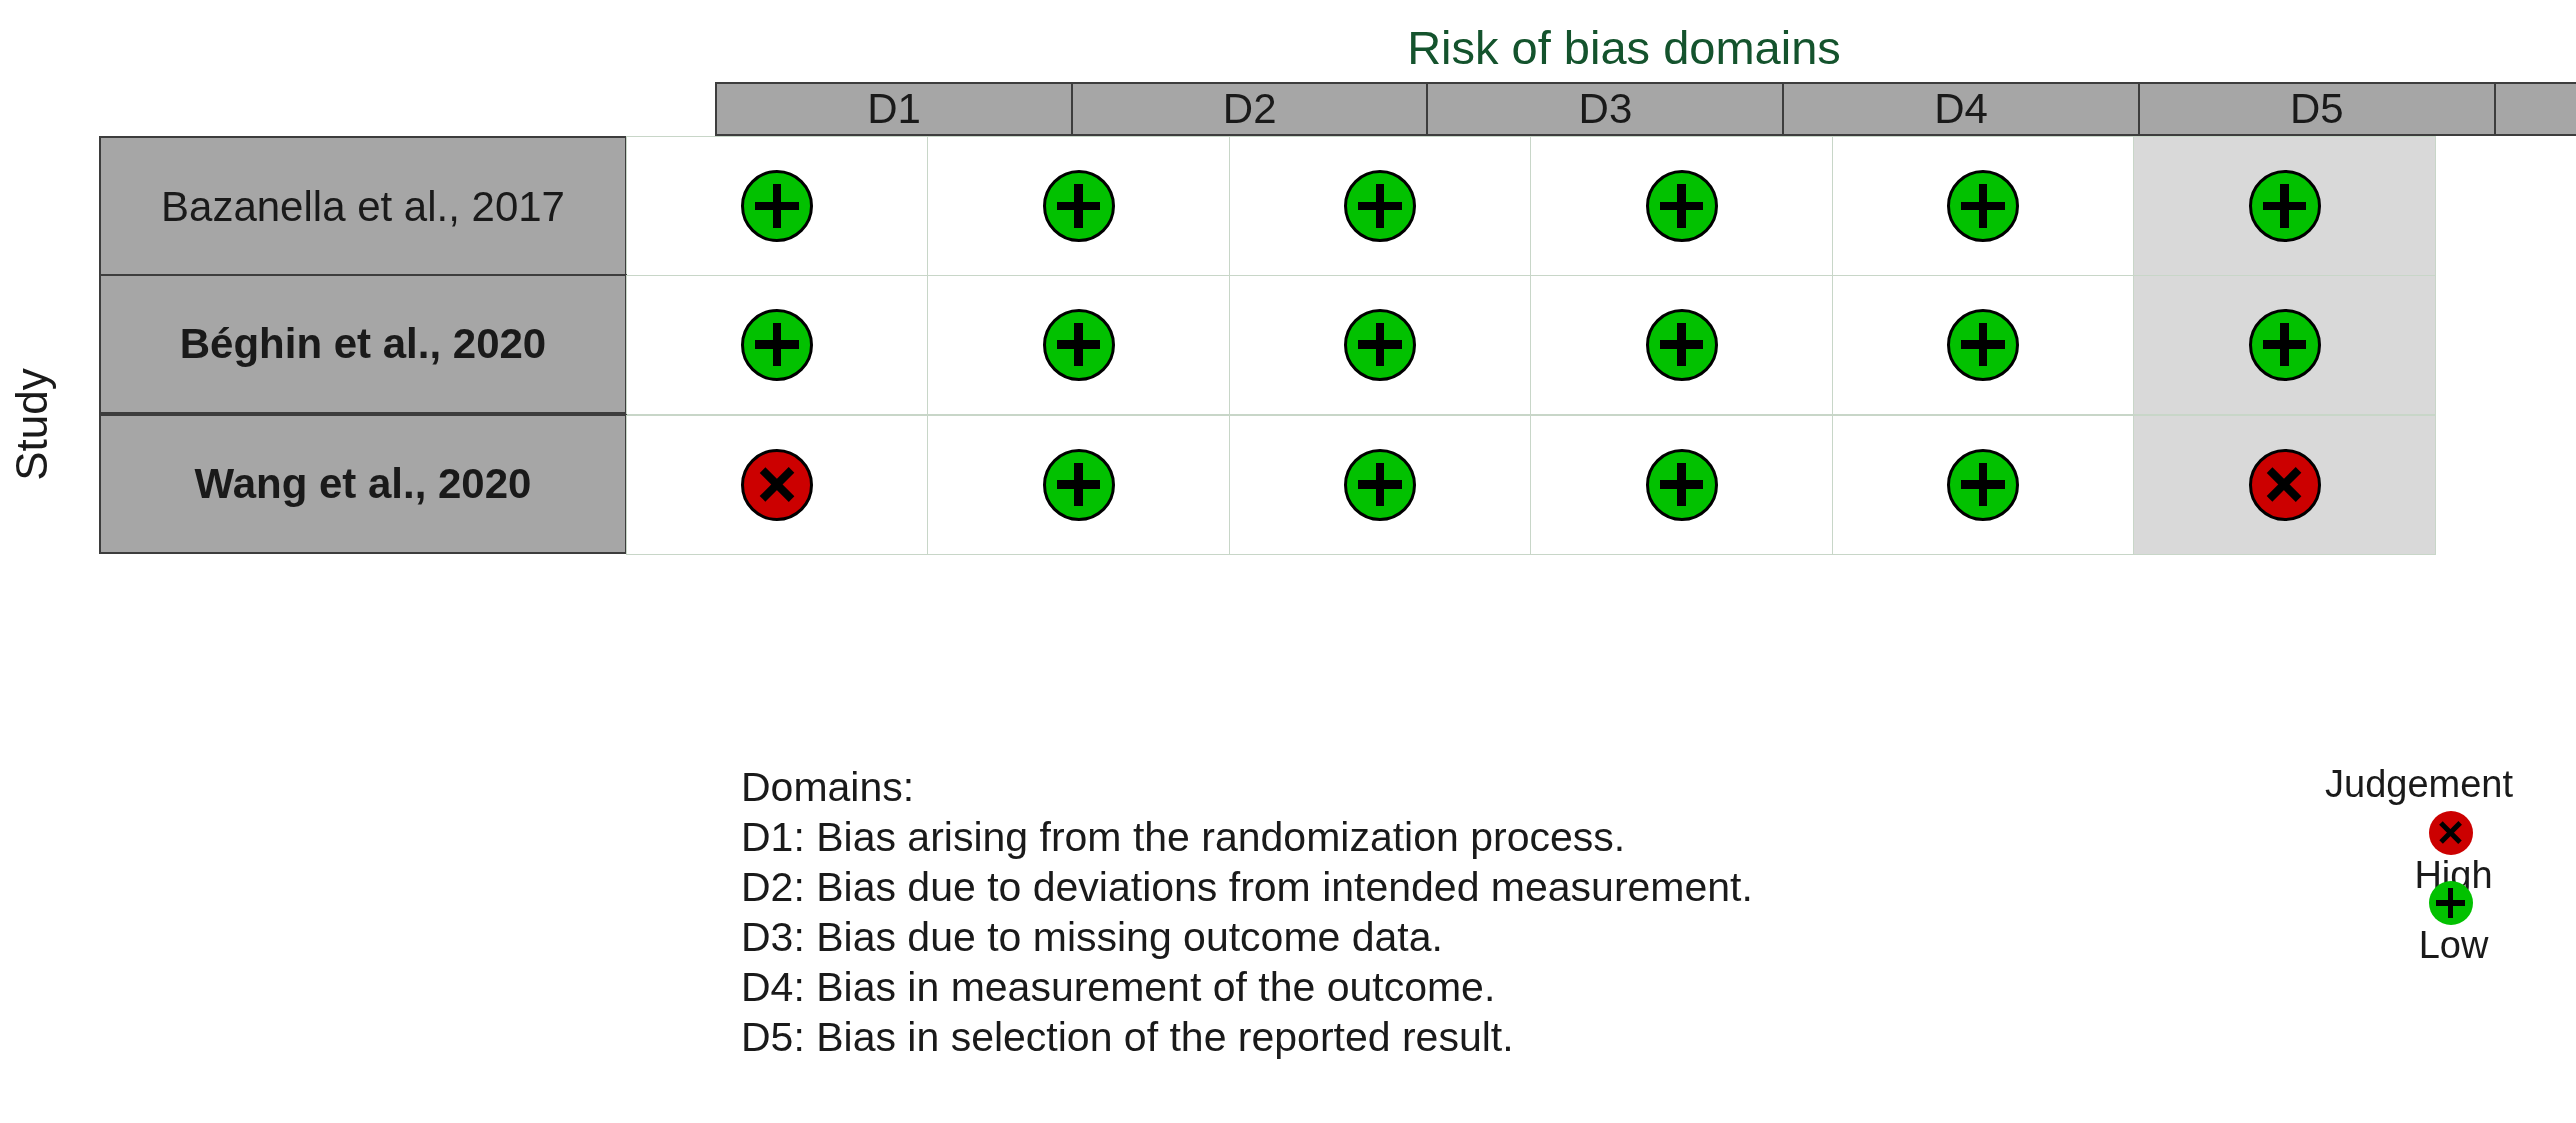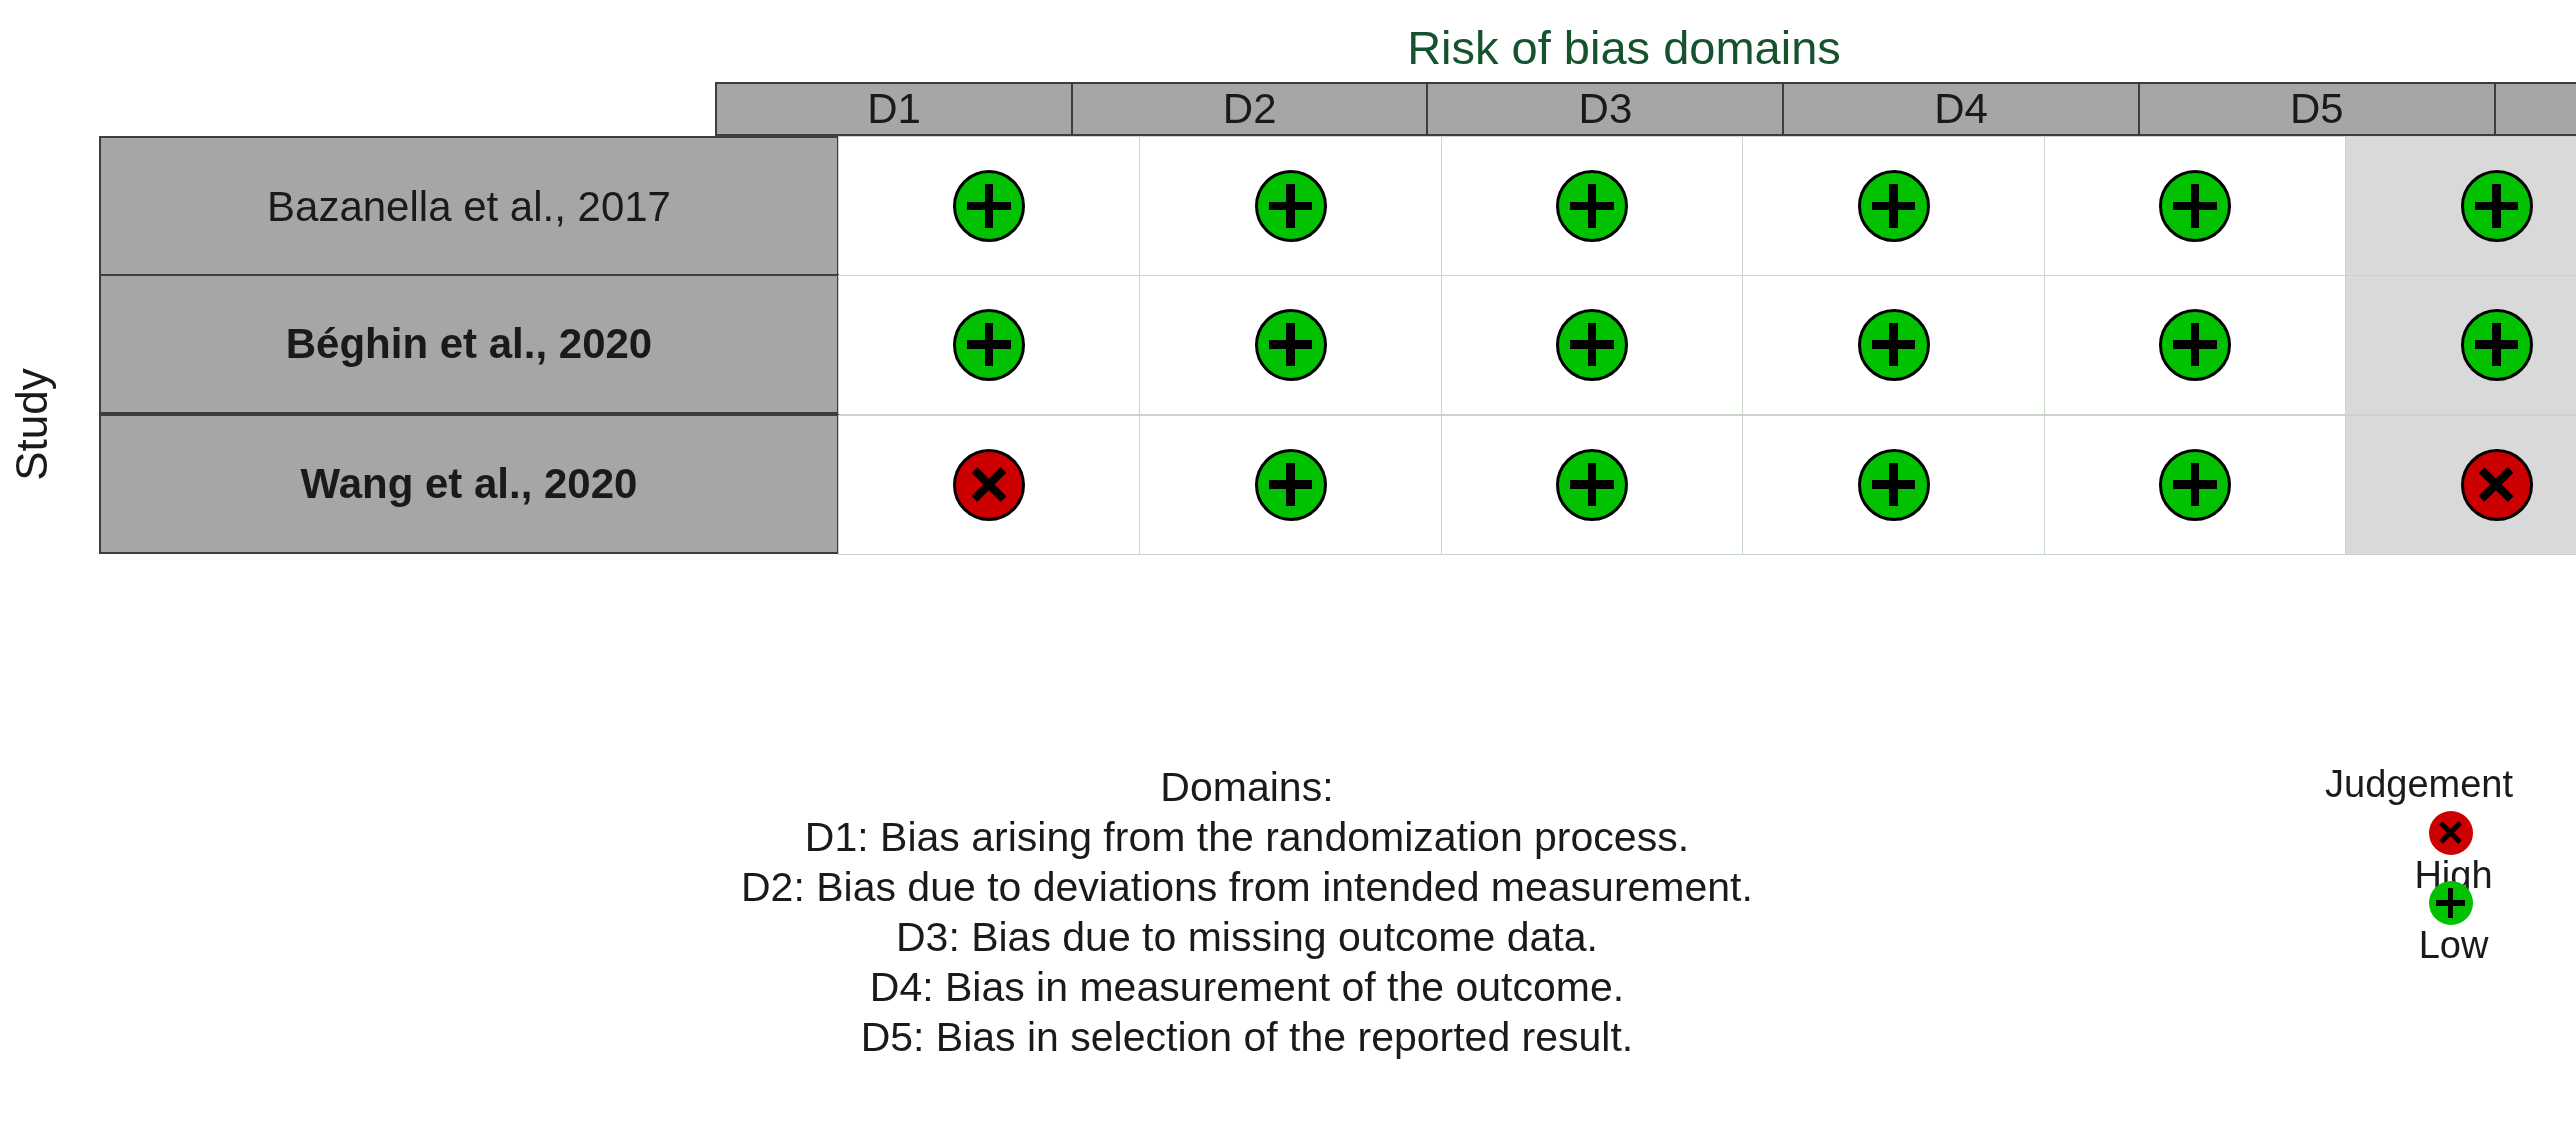--- a/index.html
+++ b/index.html
@@ -72,21 +72,21 @@
   }
   .header-cell:first-child { margin-left: 0; }
 
   .grid-body { }
 
   .grid-row {
     display: flex;
     height: 140px;
   }
   .study-cell {
-    width: 740px;
+    width: 528px;
     height: 140px;
     background: #a6a6a6;
     border: 2.3px solid #3d3d3d;
     box-sizing: border-box;
     display: flex;
     align-items: center;
     justify-content: center;
     font-size: 42px;
     line-height: 45px;
     color: #1a1a1a;
@@ -155,21 +155,20 @@
 
   
   #domains-caption {
     position: absolute;
     left: 741px;
     top: 762px;
     font-size: 41px;
     line-height: 50px;
     color: #1a1a1a;
     white-space: nowrap;
-    text-align: center;
   }
   #domains-caption div { height: 50px; }
 
   
   #judgement-legend {
     position: absolute;
     left: 2304px;
     top: 762px;
     width: 272px;
   }

